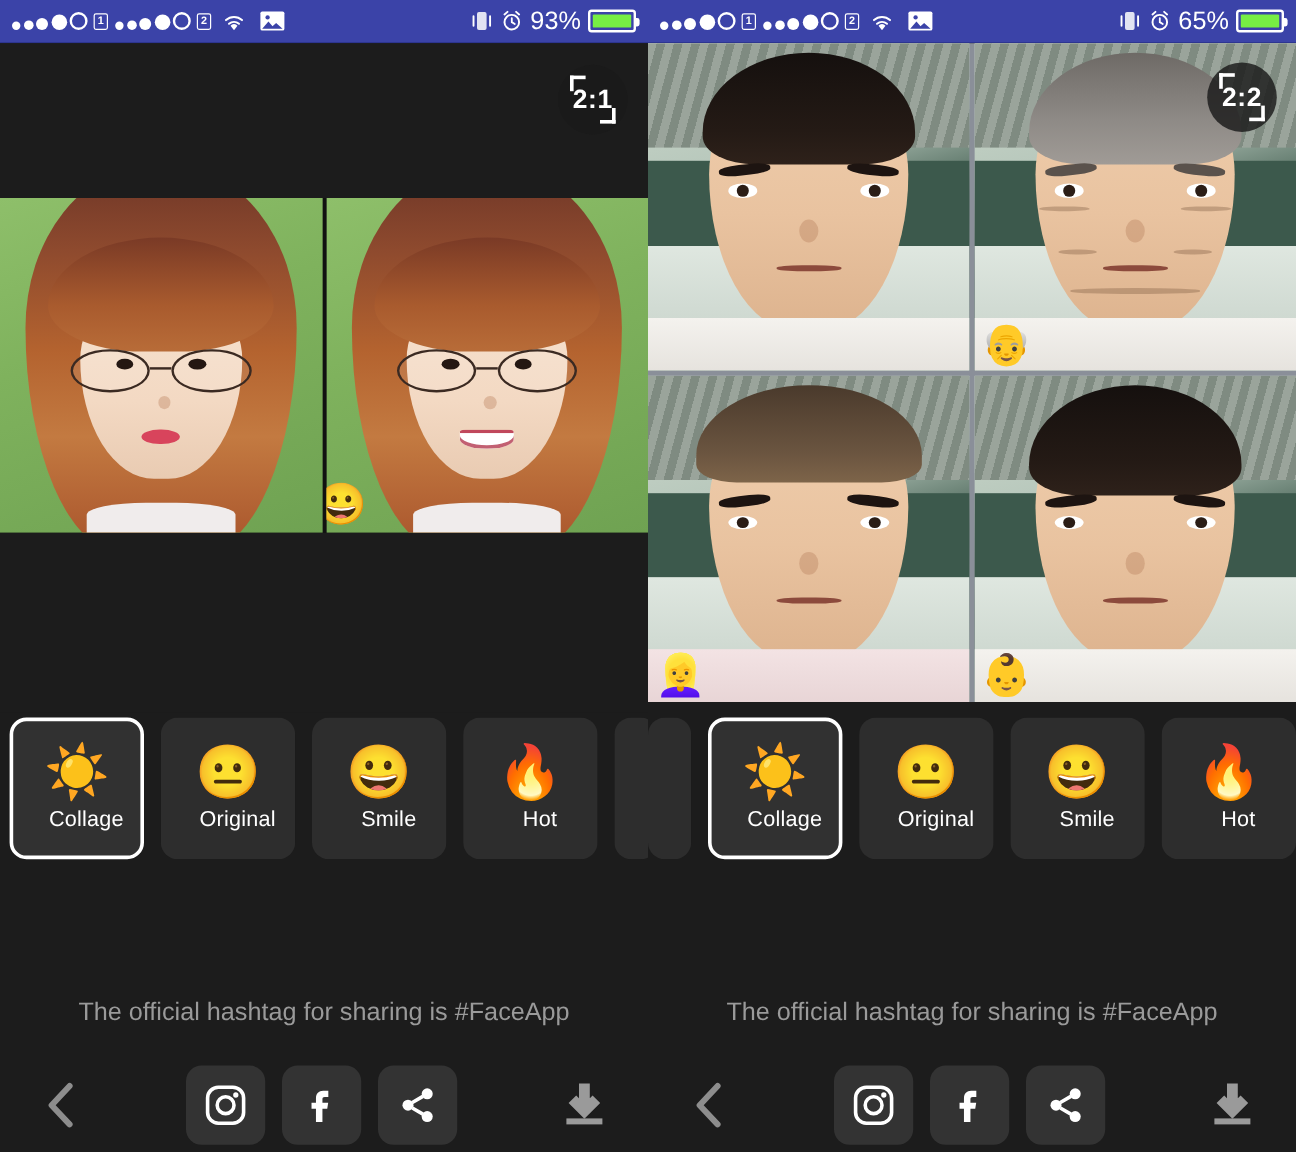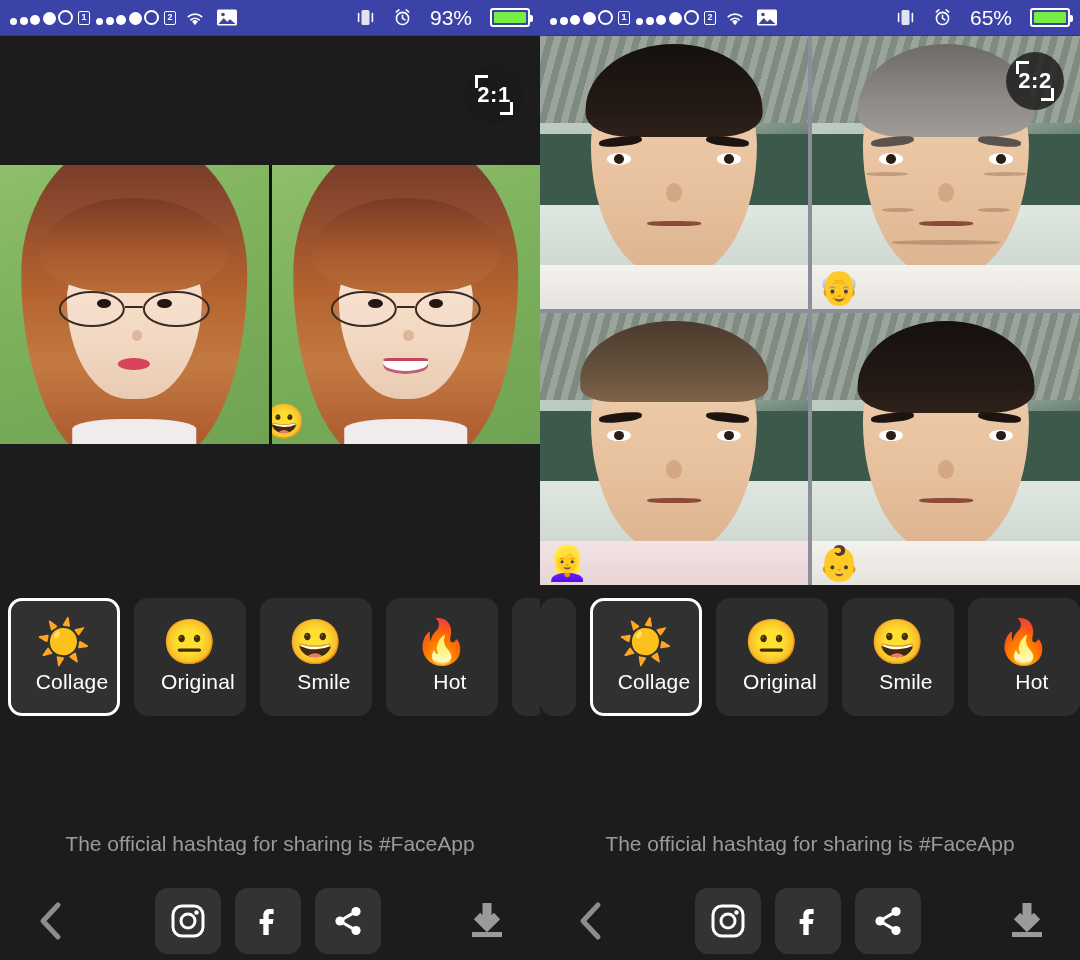--- a/index.html
+++ b/index.html
@@ -27,21 +27,21 @@
     width:12px; height:14px; border:1.5px solid #fff; border-radius:2px;
     display:flex; align-items:center; justify-content:center;
     font-size:9px; line-height:1; color:#fff; margin-left:2px; font-weight:bold;
   }
   .wifi { margin-left:6px; display:block; }
   .picicon { margin-left:8px; display:block; }
   .sb-time {
     position:absolute; left:0; right:0; text-align:center;
     font-size:21px; letter-spacing:.3px; pointer-events:none;
   }
-  .sb-right { margin-left:auto; display:flex; align-items:center; gap:18px; z-index:2;text-align:center;}
+  .sb-right { margin-left:auto; display:flex; align-items:center; gap:6px; z-index:2;text-align:center;}
   .vibrate { display:block; }
   .alarm { display:block; }
   .batt-pct { font-size:21px; }
   .battery { width:40px; height:19px; border:2px solid #fff; border-radius:3px; padding:2px; position:relative; }
   .battery::after{ content:""; position:absolute; right:-5px; top:5px; width:3px; height:7px; background:#fff; border-radius:0 2px 2px 0;}
   .battery i { display:block; height:100%; width:100%; background:#77ee44; border-radius:1px; }
 
   
   .stage { position:relative; background:#1c1c1c; }
   .stage-left  { height:558px; }
@@ -156,21 +156,21 @@
   .filters { position:absolute; left:0; width:100%; display:flex; align-items:center; }
   .filters-left  { top:598px; height:118px; padding-left:8px; gap:14px; }
   .filters-right { top:598px; height:118px; gap:14px; }
   .fbtn {
     flex:0 0 auto; width:112px; height:118px; border-radius:14px; background:#2d2d2d;
     display:flex; flex-direction:column; align-items:center; justify-content:center; gap:6px;
     color:#fff; border:3px solid transparent;
   }
   .fbtn.sel { border-color:#ffffff; background:#313131; }
   .fbtn .ico { font-size:44px; line-height:1; }
-  .fbtn .lbl { font-size:21px; letter-spacing:.2px;margin-left:16px; }
+  .fbtn .lbl { font-size:18px; letter-spacing:.2px;margin-left:16px; }
   .fbtn.edge { width:36px; border-radius:14px; }
 
   
   .hashtag {
     position:absolute; left:0; width:100%; top:832px; text-align:center;
     color:#9a9a9a; font-size:21px;
   }
   .bottombar {
     position:absolute; left:0; bottom:0; width:100%; height:78px;
     display:flex; align-items:center; padding:0 26px;
@@ -228,21 +228,21 @@
           <path d="M3.6 4.2l2.6-2.2M16.4 4.2l-2.6-2.2" stroke="#fff" stroke-width="1.7" stroke-linecap="round"></path>
         </svg>
         <span class="batt-pct">93%</span>
         <span class="battery">
             <i></i>
           </span>
       </div>
     </div>
 
     <div class="stage stage-left">
-      <div class="ratio-badge" style="right:17px; top:30px;">
+      <div class="ratio-badge" style="right:17px; top:18px;">
         <span class="c tl"></span>
         <span class="c br"></span>
         <span>2:1</span>
       </div>
 
       <div class="collage two">
         <div class="cell two-cell">
           <div class="photo bg-grass girl">
             <span class="hair"></span>
               <span class="face"></span>

